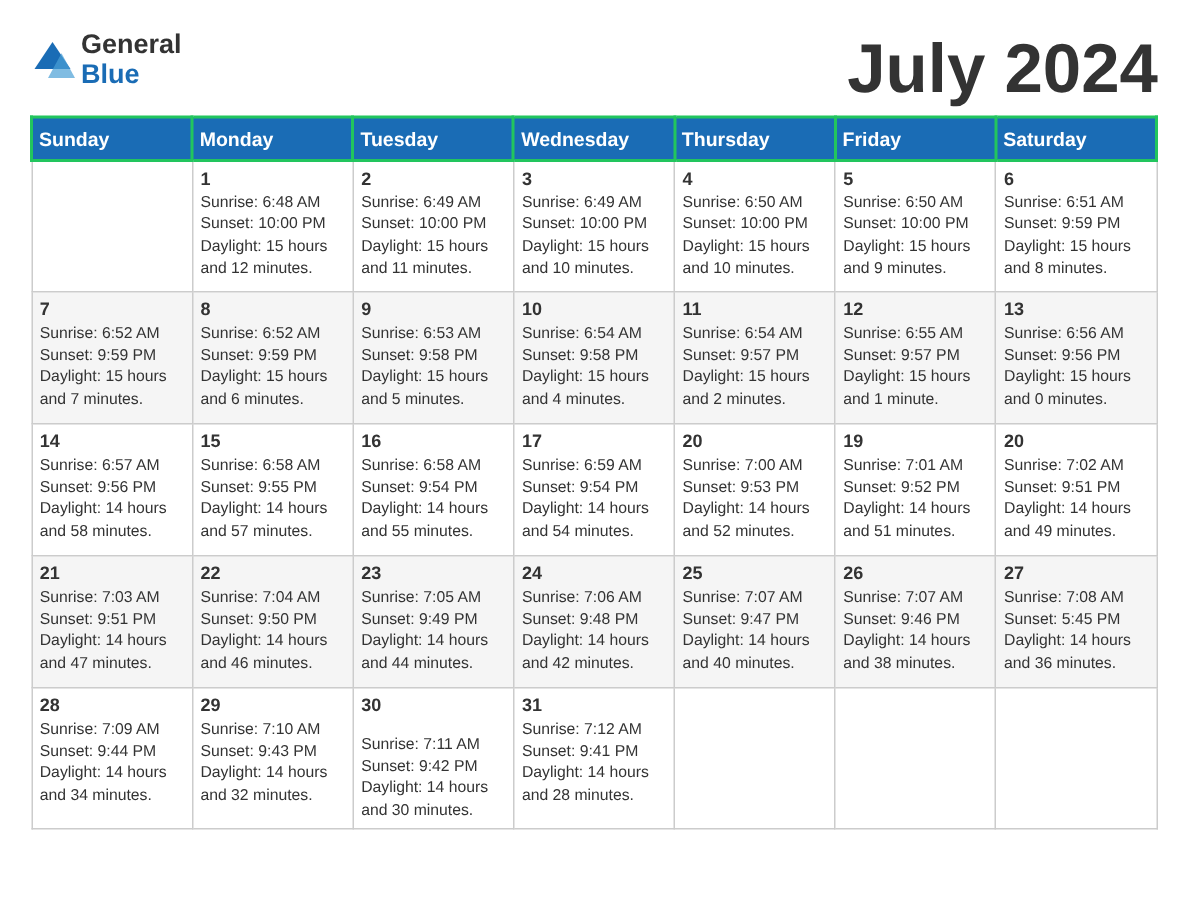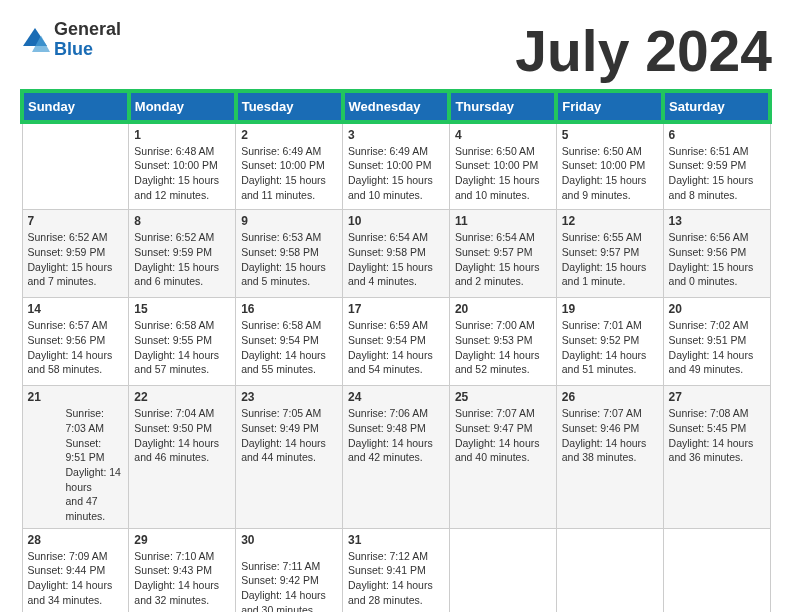--- a/index.html
+++ b/index.html
@@ -38,21 +38,21 @@
       color: #1a6cb5;
     }
     .logo-icon {
       width: 30px;
       height: 30px;
     }
     .title-area {
       text-align: right;
     }
     .month-title {
-      font-size: 57px;
+      font-size: 46px;
       font-weight: bold;
       color: #333;
       line-height: 1.1;
     }
     .location {
       font-size: 16px;
       color: #333;
       font-weight: normal;
     }
     table {
@@ -60,21 +60,21 @@
       border-collapse: collapse;
       table-layout: fixed;
     }
     thead tr th {
       background-color: #1a6cb5;
       color: #fff;
       font-size: 13px;
       font-weight: bold;
       padding: 6px 4px;
       text-align: left;
-      border: 4px solid #22c55e;
+      border: 2px solid #22c55e;
     }
     tbody tr td {
       border: 1px solid #ccc;
       vertical-align: top;
       padding: 4px 5px;
       font-size: 10.5px;
       color: #333;
       height: 88px;
       background: #fff;
     }
@@ -271,21 +271,21 @@
           <span class="day-num">20</span>
           <div class="day-info" style="white-space: pre-line;">Sunrise: 7:02 AM
 Sunset: 9:51 PM
 Daylight: 14 hours
 and 49 minutes.</div>
         </td>
       </tr>
       <tr>
         <td>
           <span class="day-num">21</span>
-          <div class="day-info" style="white-space: pre-line; margin-left: 38px;">Sunrise: 7:03 AM
+          <div class="day-info" style="white-space: pre-line;">Sunrise: 7:03 AM
 Sunset: 9:51 PM
 Daylight: 14 hours
 and 47 minutes.</div>
         </td>
         <td>
           <span class="day-num">22</span>
           <div class="day-info" style="white-space: pre-line;">Sunrise: 7:04 AM
 Sunset: 9:50 PM
 Daylight: 14 hours
 and 46 minutes.</div>

